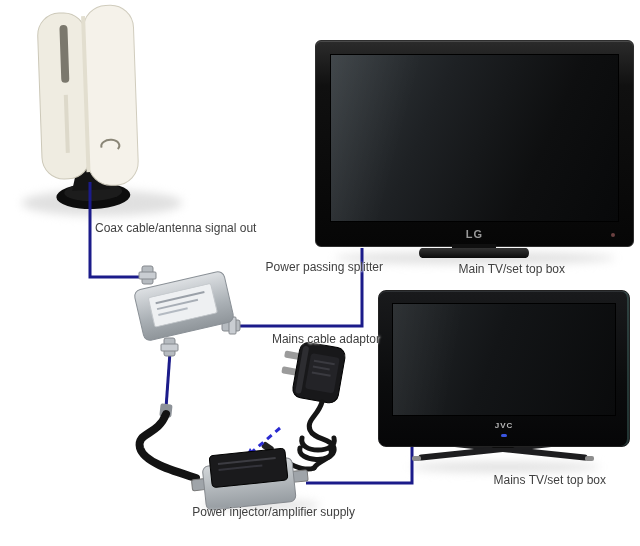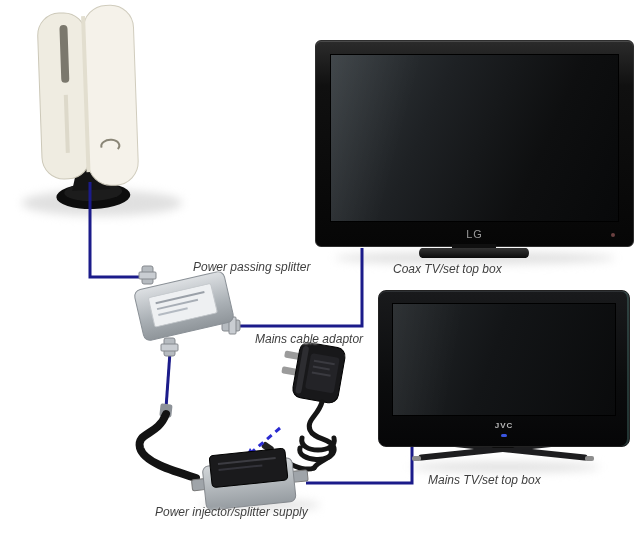--- a/index.html
+++ b/index.html
@@ -3,39 +3,39 @@
 <meta charset="utf-8">
 <style>
   :root{
     --cable:#1b1b8a; --arrow:#2a2ad0; --label-text:#3f3f3f; --background:#ffffff;
   }
   html,body{margin:0;padding:0;}
   body{font-family:"Liberation Sans", sans-serif; background:#fff;}
   #canvas{position:relative;width:640px;height:546px;background:var(--background);overflow:hidden;}
   .lbl{position:absolute;font-size:12px;line-height:14px;color:var(--label-text);
        text-shadow:0 1px 2px rgba(255,255,255,.95), 0 0 3px rgba(255,255,255,.8);}
-  .center{text-align:left;font-style:italic;}
+  .center{text-align:right;}
   svg{position:absolute;left:0;top:0;}
   .cable{stroke:var(--cable);stroke-width:3;fill:none;}
   .coax{stroke:#131313;stroke-width:8;fill:none;stroke-linecap:round;}
   .cord{stroke:#151515;stroke-width:5;fill:none;stroke-linecap:round;}
   .arrowline{stroke:var(--arrow);stroke-width:3;stroke-dasharray:6 5;fill:none;}
   .arrowhead{fill:var(--arrow);}
   .shadow{position:absolute;border-radius:50%;background:#e0e0e0;filter:blur(5px);}
   
   .tv1{position:absolute;left:315px;top:40px;width:317px;height:218px;}
   .tv1 .bezel{position:absolute;left:0;top:0;width:317px;height:205px;border-radius:6px;
       background:linear-gradient(180deg,#2b2b2b 0%,#101010 22%,#060606 100%);
       border:1px solid #2e2e2e;box-shadow:inset 0 1px 0 #4a4a4a;}
   .tv1 .screen{position:absolute;left:14px;top:13px;width:287px;height:166px;border:1px solid #000;
       background:linear-gradient(115deg,#343a3e 0%,#1e2124 35%,#0e0f10 70%,#08090a 100%);}
   .tv1 .screen:after{content:"";position:absolute;inset:0;
       background:linear-gradient(105deg,rgba(255,255,255,.07) 0%,rgba(255,255,255,0) 28%);}
   .tv1 .brand{position:absolute;left:0;right:0;bottom:6px;text-align:center;color:#9a9a9a;
-      font-size:11px;font-weight:normal;letter-spacing:1px;}
+      font-size:11px;font-weight:bold;letter-spacing:1px;}
   .tv1 .sensor{position:absolute;right:18px;bottom:9px;width:4px;height:4px;border-radius:50%;background:#6a4040;}
   .tv1 .neck{position:absolute;left:50%;margin-left:-22px;top:204px;width:44px;height:6px;background:#101010;}
   .tv1 .base{position:absolute;left:50%;margin-left:-55px;top:208px;width:110px;height:10px;border-radius:4px/6px;
       background:linear-gradient(180deg,#343434,#0a0a0a);}
   
   .tv2{position:absolute;left:378px;top:290px;width:250px;height:178px;}
   .tv2 .bezel{position:absolute;left:0;top:0;width:250px;height:155px;border-radius:8px;
       background:linear-gradient(180deg,#191a1c 0%,#0b0c0d 60%,#060607 100%);
       box-shadow:inset -2px 0 0 rgba(90,140,135,.35), inset 0 1px 0 #2e3134;border:1px solid #222;}
   .tv2 .screen{position:absolute;left:13px;top:12px;width:222px;height:111px;border:1px solid #000;
@@ -167,25 +167,26 @@
     <div class="cap c4"></div>
     <div class="crossbar"></div>
     <div class="hub"></div>
     <div class="bezel">
       <div class="screen"></div>
       <div class="brand">JVC</div>
       <div class="led"></div>
     </div>
   </div>
 
+  <div class="lbl" style="left:95px;top:221px;width:185px;">Coax cable/antenna signal out</div>
 
   <div class="lbl center" style="left:193px;top:260px;width:190px;">
     <div>Power passing splitter</div>
   </div>
 
   <div class="lbl center" style="left:255px;top:332px;width:125px;">Mains cable adaptor</div>
 
-  <div class="lbl center" style="left:393px;top:262px;width:172px;">Coax TV/set top box</div>
+  <div class="lbl center" style="left:393px;top:262px;width:172px;">Main TV/set top box</div>
 
   <div class="lbl center" style="left:428px;top:473px;width:178px;">Mains TV/set top box</div>
 
-  <div class="lbl center" style="left:155px;top:505px;width:200px;">Power injector/splitter supply</div>
+  <div class="lbl center" style="left:155px;top:505px;width:200px;">Power injector/amplifier supply</div>
 </div>
 
 </body></html>

